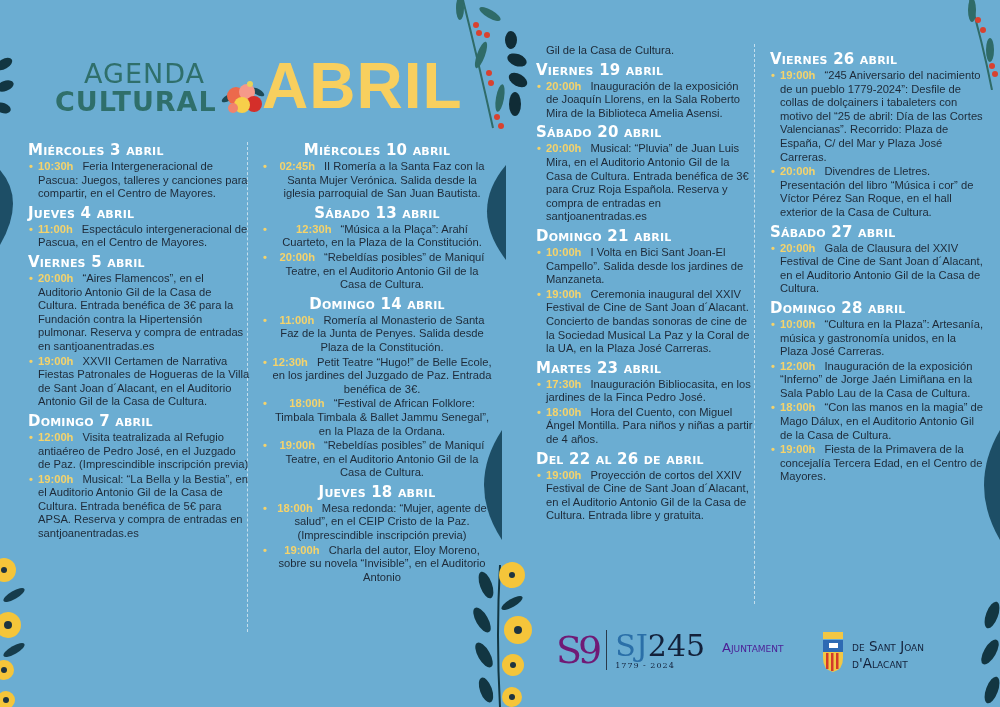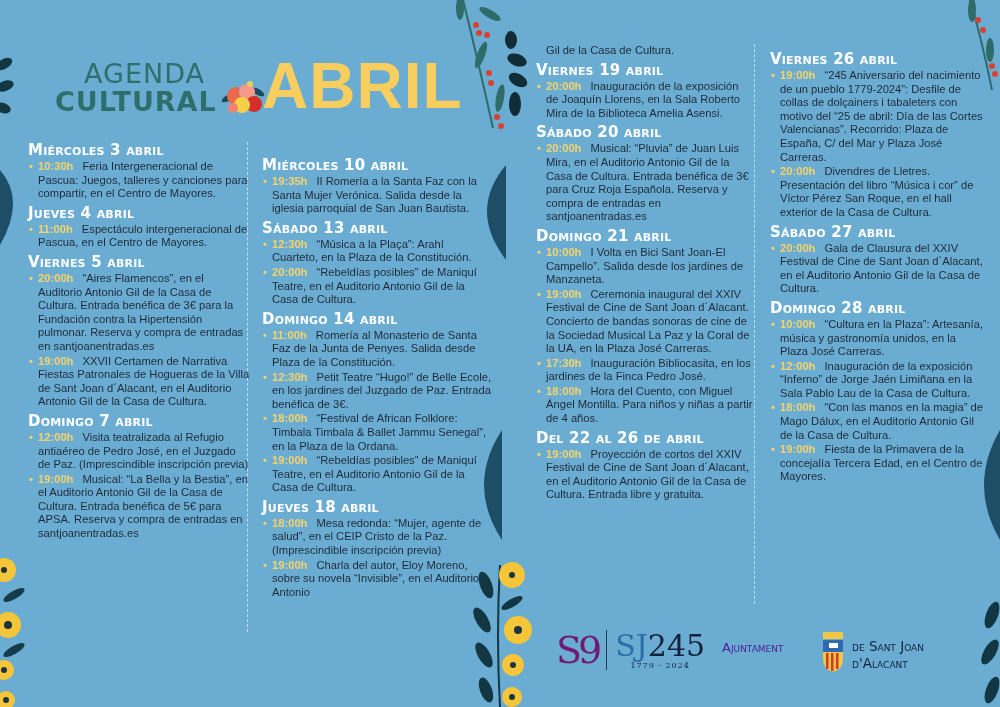--- a/index.html
+++ b/index.html
@@ -27,21 +27,21 @@
     position: absolute; left: 262px; top: 54px;
     font-family: "Liberation Sans", sans-serif;
     font-size: 64px; font-weight: bold; color: #f8cf5e; letter-spacing: 1px;
     line-height: 1;
   }
   .bouquet { position: absolute; left: 220px; top: 78px; width: 46px; height: 42px; }
 
   
   .col { position: absolute; }
   .col1 { left: 28px; top: 138px; width: 222px; }
-  .col2 { left: 262px; top: 153px; width: 230px; }
+  .col2 { left: 262px; top: 138px; width: 230px; text-align: center; }
   .col3 { left: 536px; top: 44px; width: 218px; }
   .col4 { left: 770px; top: 47px; width: 215px; }
 
   .day-title {
     color: #ffffff; font-weight: bold;
     font-family: "DejaVu Sans", sans-serif;
     font-variant: small-caps;
     font-size: 15px; line-height: 18px; margin-top: 3px; letter-spacing: 0.2px;
   }
   .event { position: relative; padding-left: 10px; font-size: 11.2px; line-height: 13.6px; margin-top: 1px; }
@@ -50,21 +50,21 @@
   .cont { font-size: 11.2px; line-height: 13.6px; padding-left: 10px; }
 
   .divider {
     position: absolute; width: 0; border-left: 1.5px dashed rgba(255,255,255,0.6);
   }
 
   
   .logo-sj { position: absolute; left: 556px; top: 628px; display: flex; align-items: center; }
   .sj-mark { font-family: "DejaVu Serif", serif; font-size: 38px; color: #701a75; letter-spacing: -4px; }
   .sj-sep { width: 1px; height: 40px; background: #2a3a4a; margin: 0 8px; }
-  .sj-text { display: flex; flex-direction: column; align-items: center; }
+  .sj-text { display: flex; flex-direction: column; align-items: flex-start; }
   .sj-num { font-family: "DejaVu Serif", serif; font-size: 30px; line-height: 30px; color: #13213a; }
   .sj-num .sj { color: #2a6fa8; }
   .sj-years { font-family: "DejaVu Serif", serif; font-size: 8px; color: #13213a; letter-spacing: 1px; }
 
   .ajunt { position: absolute; left: 722px; top: 640px; font-family: "DejaVu Sans", sans-serif; font-size: 13px; color: #4c1d95; font-variant: small-caps; }
   .shield { position: absolute; left: 820px; top: 632px; width: 26px; height: 40px; }
   .santjoan { position: absolute; left: 852px; top: 638px; font-family: "DejaVu Sans", sans-serif; font-size: 13.5px; line-height: 17px; color: #13213a; font-variant: small-caps; }
 
   svg.deco { position: absolute; }
 </style>
@@ -207,21 +207,21 @@
     <div class="day">
       <div class="day-title">Domingo 7 abril</div>
       <div class="event"><span class="bullet">•</span><span class="time">12:00h</span><span>Visita teatralizada al Refugio antiaéreo de Pedro José, en el Juzgado de Paz. (Imprescindible inscripción previa)</span></div>
       <div class="event"><span class="bullet">•</span><span class="time">19:00h</span><span>Musical: “La Bella y la Bestia”, en el Auditorio Antonio Gil de la Casa de Cultura. Entrada benéfica de 5€ para APSA. Reserva y compra de entradas en santjoanentradas.es</span></div>
     </div>
   </div>
 
   <div class="col col2">
     <div class="day">
       <div class="day-title">Miércoles 10 abril</div>
-      <div class="event"><span class="bullet">•</span><span class="time">19:35h</span><span>II Romería a la Santa Faz con la Santa Mujer Verónica. Salida desde la iglesia parroquial de San Juan Bautista.</span></div>
+      <div class="event"><span class="bullet">•</span><span class="time">02:45h</span><span>II Romería a la Santa Faz con la Santa Mujer Verónica. Salida desde la iglesia parroquial de San Juan Bautista.</span></div>
     </div>
     <div class="day">
       <div class="day-title">Sábado 13 abril</div>
       <div class="event"><span class="bullet">•</span><span class="time">12:30h</span><span>“Música a la Plaça”: Arahí Cuarteto, en la Plaza de la Constitución.</span></div>
       <div class="event"><span class="bullet">•</span><span class="time">20:00h</span><span>“Rebeldías posibles” de Maniquí Teatre, en el Auditorio Antonio Gil de la Casa de Cultura.</span></div>
     </div>
     <div class="day">
       <div class="day-title">Domingo 14 abril</div>
       <div class="event"><span class="bullet">•</span><span class="time">11:00h</span><span>Romería al Monasterio de Santa Faz de la Junta de Penyes. Salida desde Plaza de la Constitución.</span></div>
       <div class="event"><span class="bullet">•</span><span class="time">12:30h</span><span>Petit Teatre “Hugo!” de Belle Ecole, en los jardines del Juzgado de Paz. Entrada benéfica de 3€.</span></div>
@@ -244,20 +244,21 @@
     <div class="day">
       <div class="day-title">Sábado 20 abril</div>
       <div class="event"><span class="bullet">•</span><span class="time">20:00h</span><span>Musical: “Pluvia” de Juan Luis Mira, en el Auditorio Antonio Gil de la Casa de Cultura. Entrada benéfica de 3€ para Cruz Roja Española. Reserva y compra de entradas en santjoanentradas.es</span></div>
     </div>
     <div class="day">
       <div class="day-title">Domingo 21 abril</div>
       <div class="event"><span class="bullet">•</span><span class="time">10:00h</span><span>I Volta en Bici Sant Joan-El Campello”. Salida desde los jardines de Manzaneta.</span></div>
       <div class="event"><span class="bullet">•</span><span class="time">19:00h</span><span>Ceremonia inaugural del XXIV Festival de Cine de Sant Joan d´Alacant. Concierto de bandas sonoras de cine de la Sociedad Musical La Paz y la Coral de la UA, en la Plaza José Carreras.</span></div>
     </div>
     <div class="day">
+      <div class="day-title">Martes 23 abril</div>
       <div class="event"><span class="bullet">•</span><span class="time">17:30h</span><span>Inauguración Bibliocasita, en los jardines de la Finca Pedro José.</span></div>
       <div class="event"><span class="bullet">•</span><span class="time">18:00h</span><span>Hora del Cuento, con Miguel Ángel Montilla. Para niños y niñas a partir de 4 años.</span></div>
     </div>
     <div class="day">
       <div class="day-title">Del 22 al 26 de abril</div>
       <div class="event"><span class="bullet">•</span><span class="time">19:00h</span><span>Proyección de cortos del XXIV Festival de Cine de Sant Joan d´Alacant, en el Auditorio Antonio Gil de la Casa de Cultura. Entrada libre y gratuita.</span></div>
     </div>
   </div>
 
   <div class="col col4">

